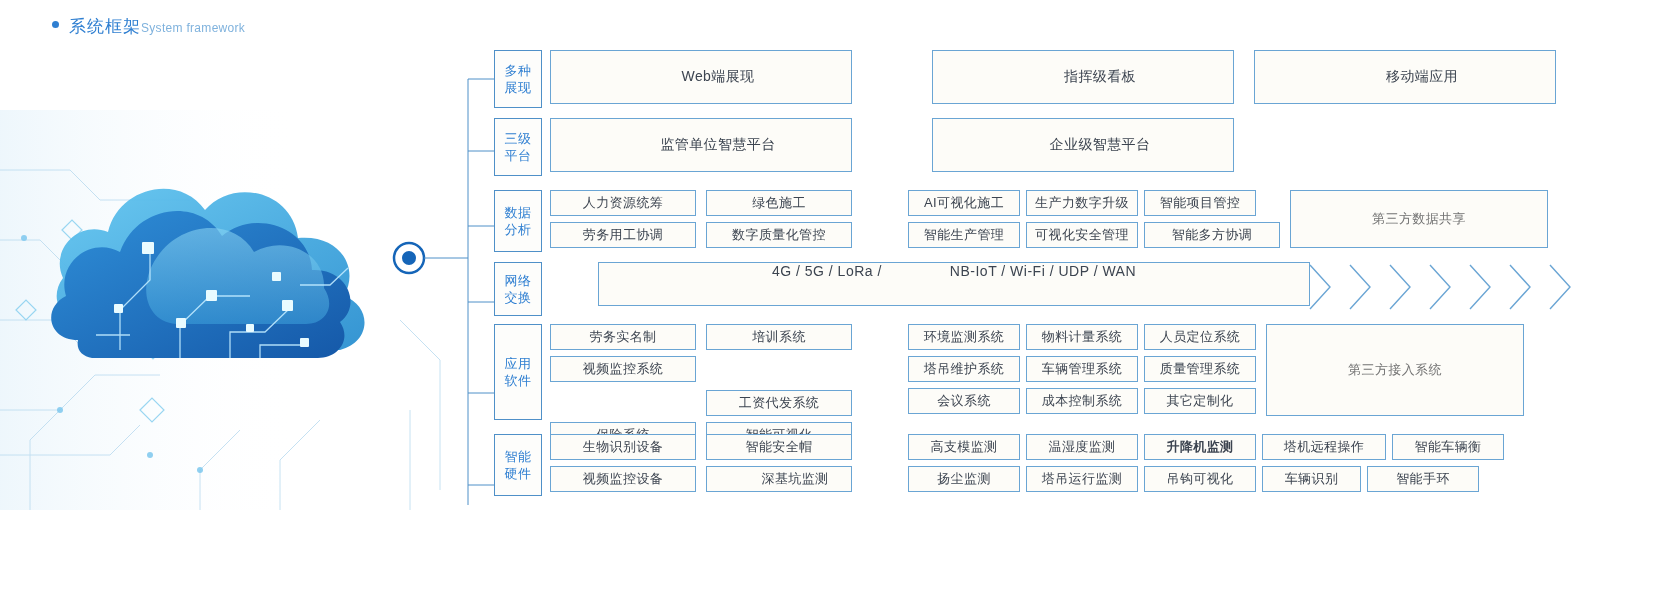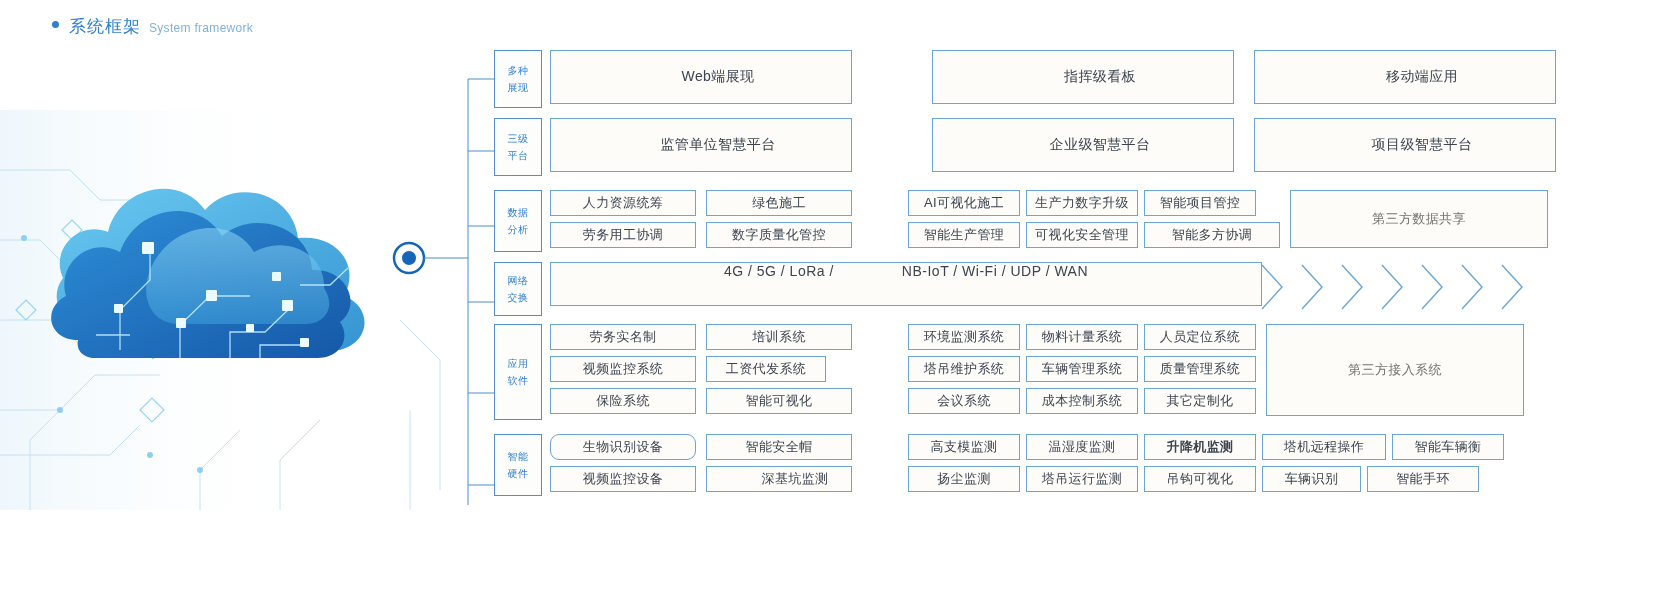--- a/index.html
+++ b/index.html
@@ -14,37 +14,37 @@
   
   .heading { position: absolute; left: 52px; top: 15px; display: flex; align-items: baseline; }
   .heading .dot {
     width: 7px; height: 7px; border-radius: 50%;
     background: #2f7fd1; margin-right: 10px; position: relative; top: -4px;
   }
   .heading .cn {
     font-size: 17px; color: #2f7fd1; letter-spacing: 1px; font-weight: 500;
   }
   .heading .en {
-    font-size: 12px; color: #7fb2dd; margin-left: 8px; letter-spacing: .3px;
+    font-size: 12px; color: #7fb2dd; letter-spacing: .3px;
   }
 
   
   .cloud-art { position: absolute; left: 0; top: 110px; width: 470px; height: 400px; }
 
   
   .rail { position: absolute; left: 0; top: 0; width: 1673px; height: 602px; pointer-events: none; }
 
   
   .rows { position: absolute; left: 494px; top: 50px; width: 1180px; }
   .row { display: flex; align-items: stretch; margin-bottom: 10px; }
 
   .tag {
     width: 48px; min-height: 54px; flex: 0 0 48px;
     border: 1px solid #4f90c8; background: #fdfdfb;
-    color: #2f7fd1; font-size: 10px; line-height: 17px;
+    color: #2f7fd1; font-size: 13px; line-height: 17px;
     display: flex; flex-direction: column; align-items: center; justify-content: center;
     letter-spacing: .5px; font-weight: 500;
   }
   .tag span { display: block; }
 
   .row-body { flex: 1 1 auto; display: flex; margin-left: 8px; }
 
   .cellgrid { display: flex; flex-direction: column; gap: 6px; }
   .cellrow { display: flex; gap: 10px; }
 
@@ -211,21 +211,20 @@
 
     <div class="row" style="height:58px;">
       <div class="tag" style="height:58px;">
         <span>三级</span>
         <span>平台</span>
       </div>
       <div class="row-body">
         <div class="triple">
           <div class="box big" style="width:302px;">监管单位智慧平台</div>
           <div class="box big" style="width:302px;margin-left:70px;">企业级智慧平台</div>
-          <div class="box big" style="width:302px;margin-left:10px;">项目级智慧平台</div>
         </div>
       </div>
     </div>
 
     <div class="row" style="height:62px;margin-top:14px;">
       <div class="tag" style="height:62px;">
         <span>数据</span>
         <span>分析</span>
       </div>
       <div class="row-body">
@@ -254,21 +253,21 @@
             <div class="box sm" style="width:136px;">智能多方协调</div>
           </div>
         </div>
 
         <div class="group-gap" style="width:10px;flex:0 0 10px;"></div>
 
         <div class="tall" style="width:258px;height:58px;">第三方数据共享</div>
       </div>
     </div>
 
-    <div class="row" style="height:48px;margin-top:8px;">
+    <div class="row" style="height:48px;margin-top:8px;gap:48px;">
       <div class="tag" style="height:48px;">
         <span>网络</span>
         <span>交换</span>
       </div>
       <div class="row-body">
         <div class="netbox">
           <span class="seg">4G / 5G / LoRa /</span>
           <span class="seg">NB-IoT / Wi-Fi / UDP / WAN</span>
         </div>
         <div class="chevrons">
@@ -317,21 +316,21 @@
         <span>软件</span>
       </div>
       <div class="row-body">
         <div class="cellgrid">
           <div class="cellrow">
             <div class="box sm" style="width:146px;">劳务实名制</div>
             <div class="box sm" style="width:146px;">培训系统</div>
           </div>
           <div class="cellrow">
             <div class="box sm" style="width:146px;">视频监控系统</div>
-            <div class="box sm" style="width:120px;">工资代发系统</div>
+            <div class="box sm" style="width:146px;margin-top:34px;">工资代发系统</div>
           </div>
           <div class="cellrow">
             <div class="box sm" style="width:146px;">保险系统</div>
             <div class="box sm" style="width:146px;">智能可视化</div>
           </div>
         </div>
 
         <div class="group-gap" style="width:56px;flex:0 0 56px;"></div>
 
         <div class="cellgrid">
@@ -359,21 +358,21 @@
     </div>
 
     <div class="row" style="height:62px;margin-top:14px;">
       <div class="tag" style="height:62px;">
         <span>智能</span>
         <span>硬件</span>
       </div>
       <div class="row-body">
         <div class="cellgrid">
           <div class="cellrow">
-            <div class="box sm" style="width:146px;border-radius:9px;">生物识别设备</div>
+            <div class="box sm" style="width:146px;">生物识别设备</div>
             <div class="box sm" style="width:146px;">智能安全帽</div>
           </div>
           <div class="cellrow">
             <div class="box sm" style="width:146px;">视频监控设备</div>
             <div class="box sm" style="width:146px;padding-left:32px;">深基坑监测</div>
           </div>
         </div>
 
         <div class="group-gap" style="width:56px;flex:0 0 56px;"></div>
 

